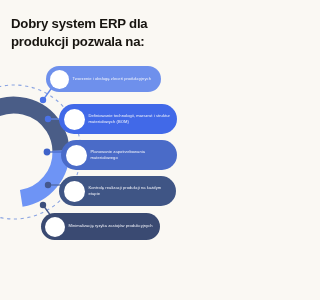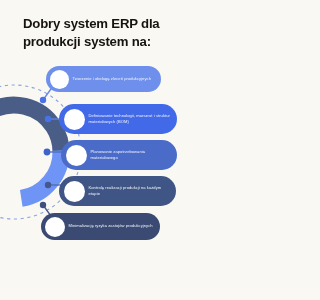--- a/index.html
+++ b/index.html
@@ -19,21 +19,21 @@
     position: absolute;
     inset: 0;
     width: 180px;
     height: 300px;
     overflow: hidden;
   }
 
   
   .title-block {
     position: absolute;
-    left: 23px;
+    left: 11px;
     top: 15px;
     width: 162px;
     z-index: 10;
   }
   .title-line {
     font-size: 13.2px;
     font-weight: bold;
     color: #17140f;
     line-height: 1.33;
     letter-spacing: -0.2px;
@@ -88,21 +88,21 @@
   .b4 .bubble-circle { width: 21px; height: 21px; margin-left: 4.5px; }
   .b5 .bubble-circle { width: 20px; height: 20px; margin-left: 3.5px; }
 </style>
 </head>
 <body>
 
 <div class="canvas">
 
   <div class="title-block">
     <div class="title-line">Dobry system ERP dla</div>
-    <div class="title-line">produkcji system na:</div>
+    <div class="title-line">produkcji pozwala na:</div>
   </div>
 
   <svg class="graphic-svg" viewBox="0 0 180 200">
 
     <circle cx="14" cy="97" r="47" fill="none" stroke="#4a5d87" stroke-width="17" stroke-dasharray="100 195" transform="rotate(-122 14 97)"></circle>
 
     <circle cx="14" cy="97" r="47" fill="none" stroke="#6e94f5" stroke-width="17" stroke-dasharray="68 227" transform="rotate(-2 14 97)"></circle>
 
     <circle cx="14" cy="97" r="67" fill="none" stroke="#8aa4e2" stroke-width="1.1" stroke-dasharray="3.2 3.6"></circle>
 

